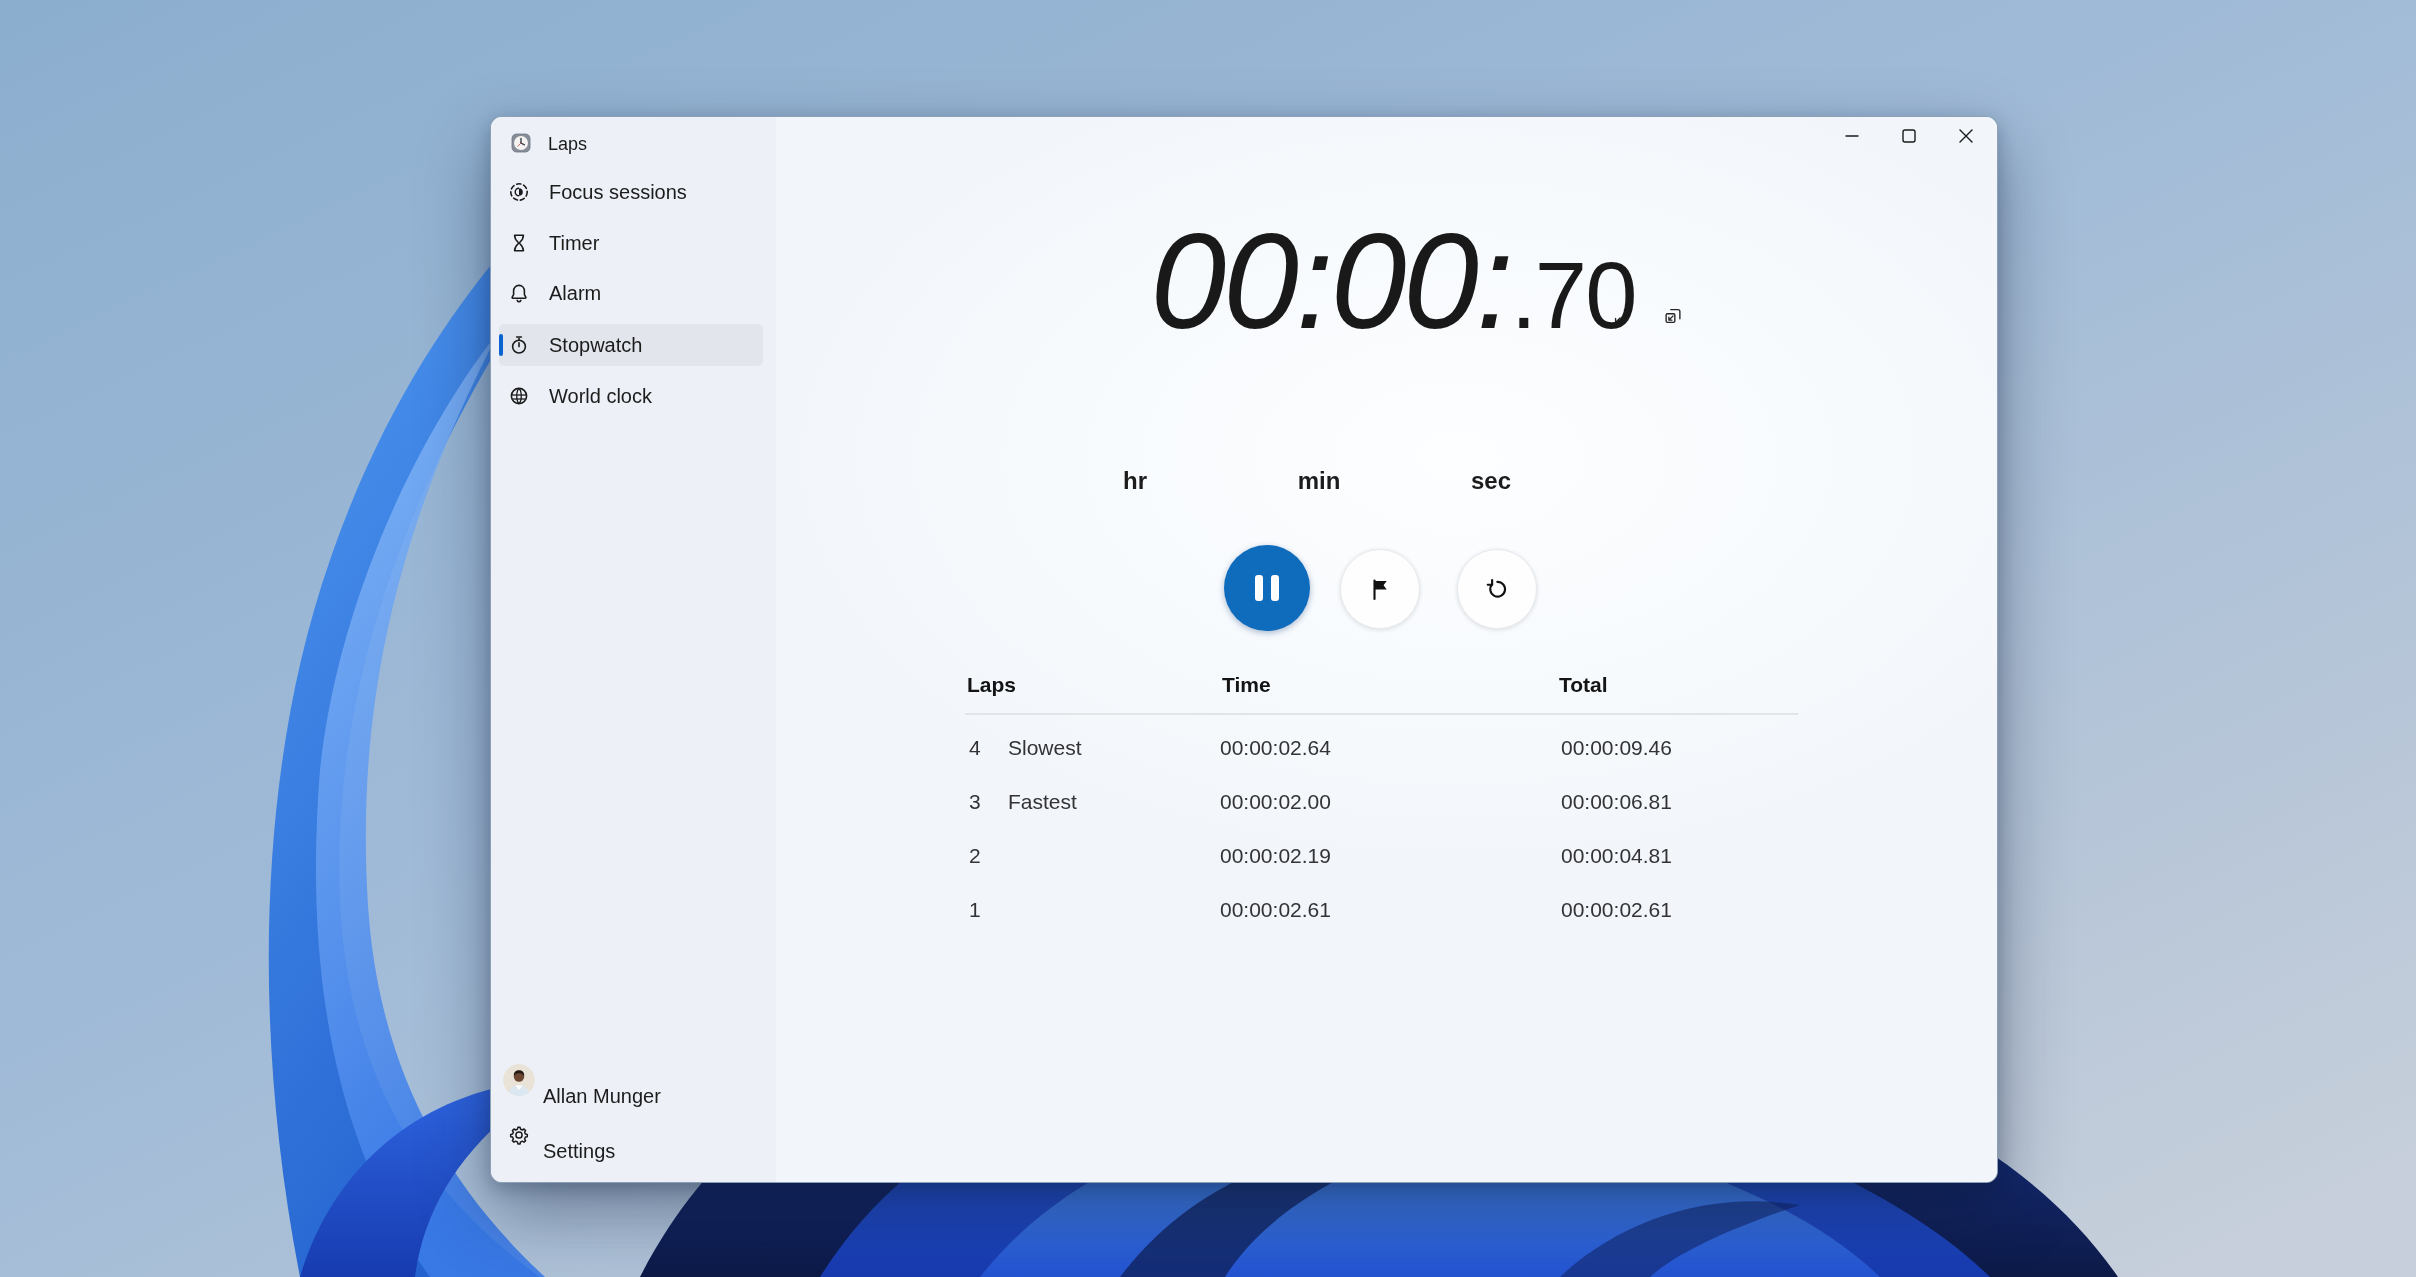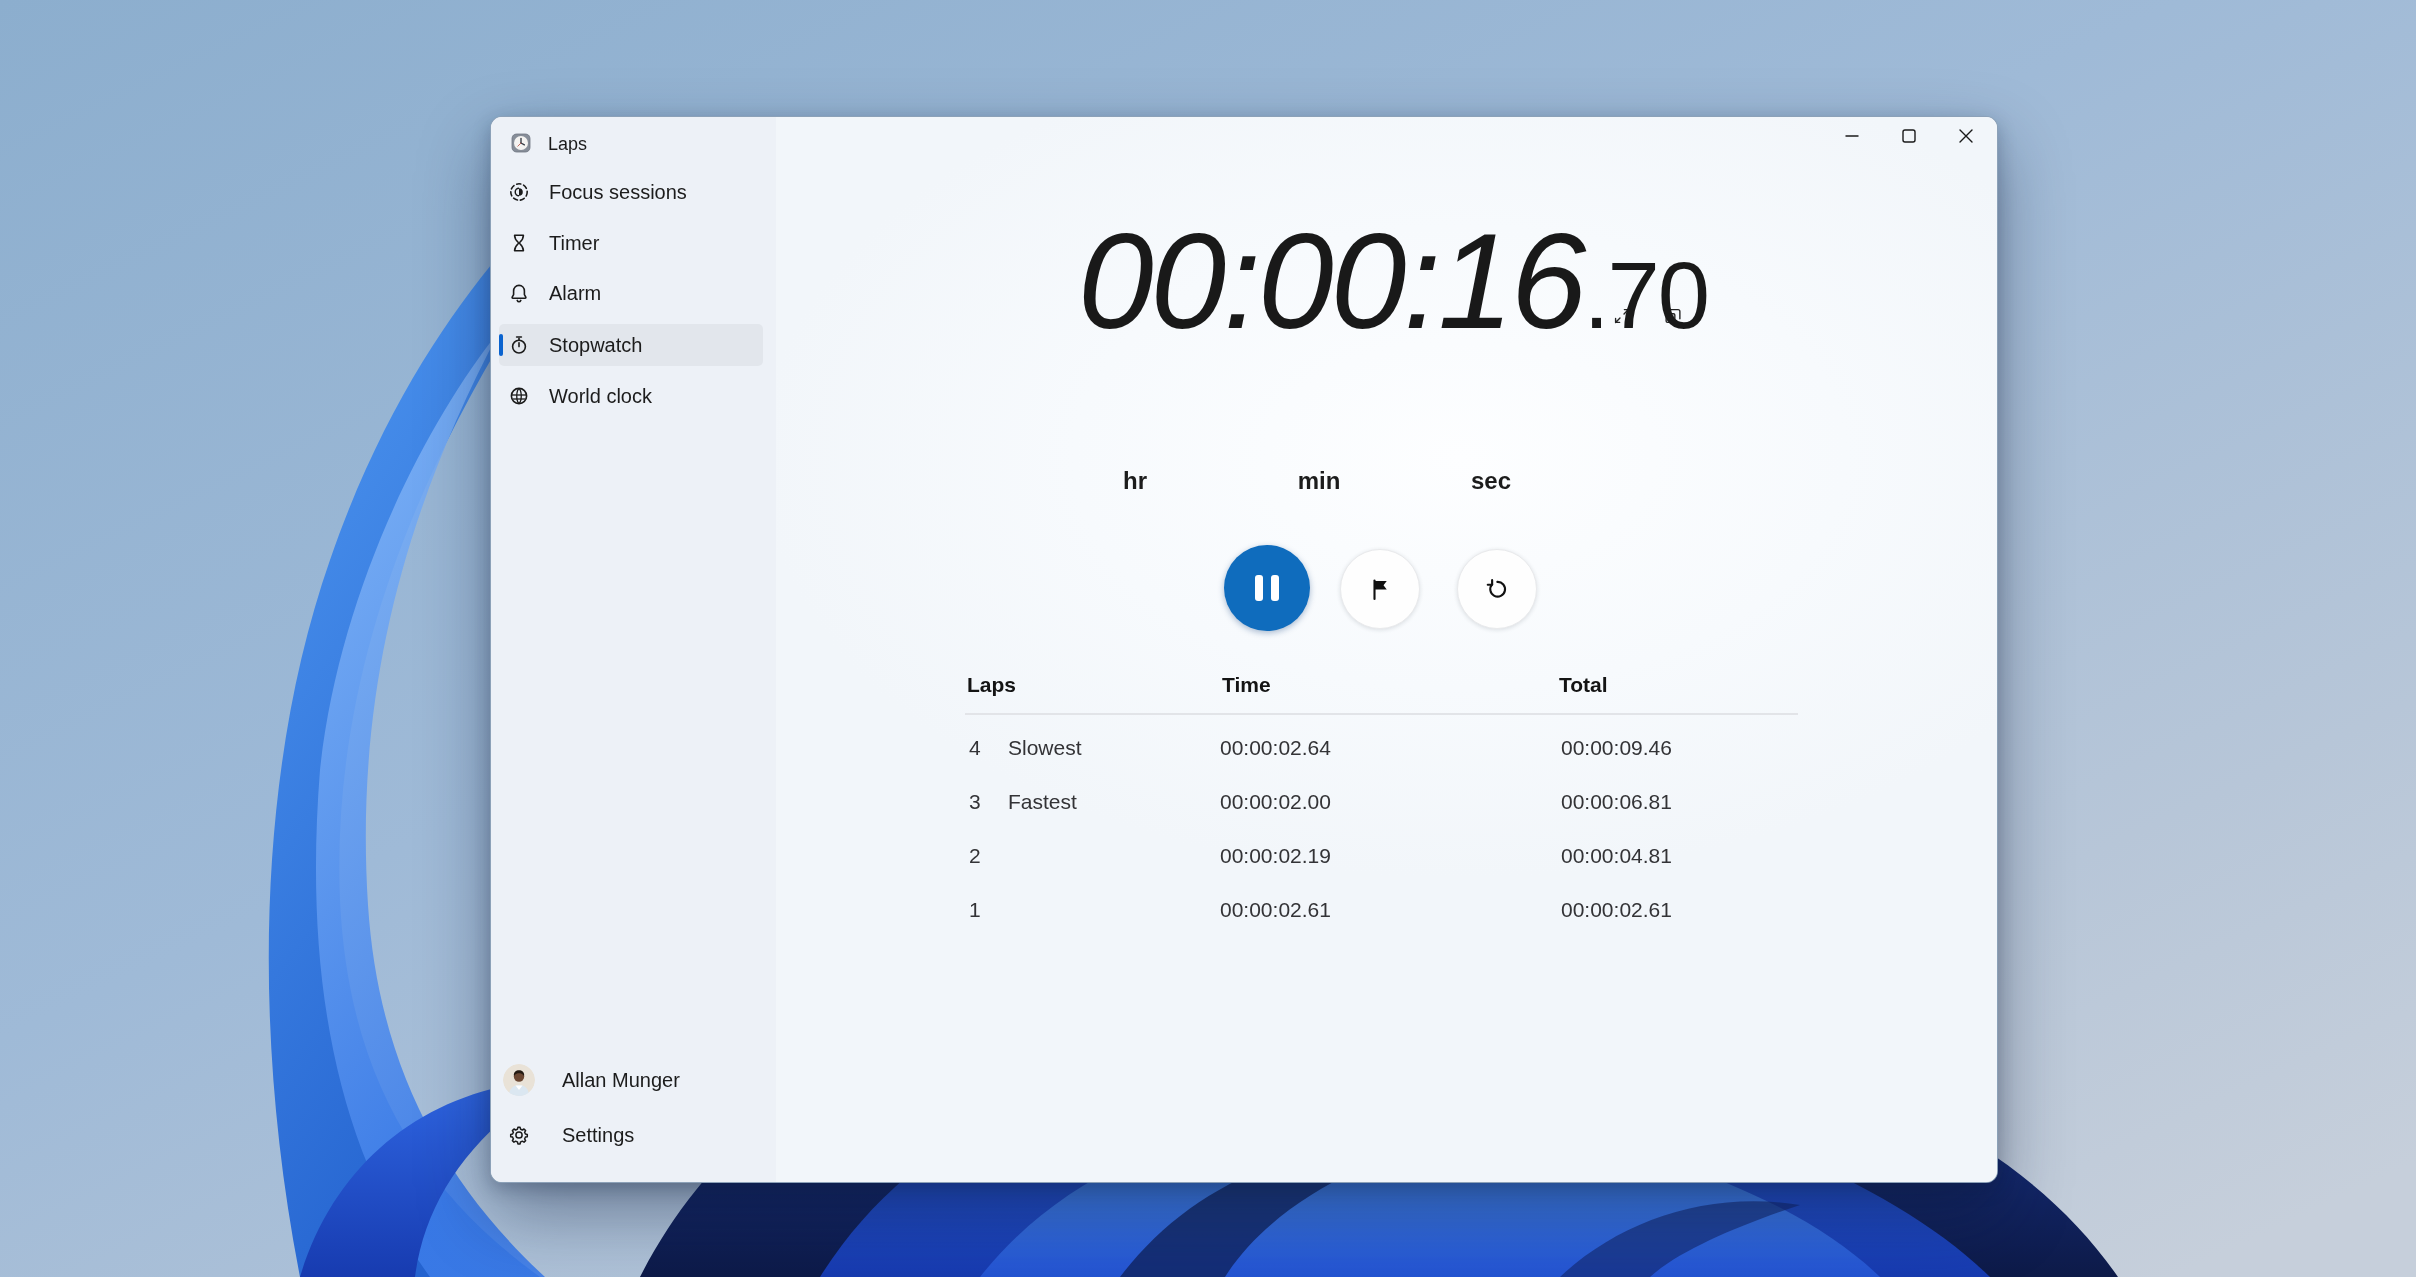--- a/index.html
+++ b/index.html
@@ -30,21 +30,21 @@
   .sb-item{
     position:absolute;left:8px;width:264px;height:42px;border-radius:5px;
     cursor:default;
   }
   .sb-item .sb-icon{position:absolute;left:8px;top:9px;width:24px;height:24px;}
   .sb-item .sb-label{position:absolute;left:50px;top:10px;font-size:20px;color:#1c1c1c;}
   .sb-item.selected{background:#e2e6ec;}
   .sb-accent{
     position:absolute;left:0;top:10px;width:4px;height:22px;border-radius:3px;
   }
-  .sb-footer-item .sb-label{left:63px;}
+  .sb-footer-item .sb-label{left:44px;margin-top:16px;}
   .avatar{position:absolute;left:4px;top:5px;width:32px;height:32px;border-radius:50%;overflow:hidden;}
 
   
   .caption-btn{
     position:absolute;top:2px;width:46px;height:34px;
     display:flex;align-items:center;justify-content:center;color:#1a1a1a;
   }
   .caption-min{left:1338px;} .caption-max{left:1395px;} .caption-close{left:1452px;}
 
   
@@ -223,21 +223,20 @@
         <rect x="4.5" y="9.5" width="9.5" height="9.5" rx="1.5" fill="none" stroke="#242424" stroke-width="1.5"></rect>
         <path d="M12 12 L7.5 16.5 M7.5 16.5 L7.5 13.2 M7.5 16.5 L10.8 16.5" fill="none" stroke="#242424" stroke-width="1.4" stroke-linecap="round" stroke-linejoin="round"></path>
       </svg>
     </div>
 
     <div class="time-row">
       <span class="time-big">00</span>
         <span class="time-big">:</span>
         <span class="time-big">00</span>
         <span class="time-big">:</span>
-        <span class="time-big">16</span>
         <span class="time-small">.</span>
         <span class="time-small">70</span>
     </div>
     <span class="unit-label unit-hr">hr</span>
     <span class="unit-label unit-min">min</span>
     <span class="unit-label unit-sec">sec</span>
 
     <div class="ctl ctl-primary">
       <span class="pause-glyph">
           <i></i>

